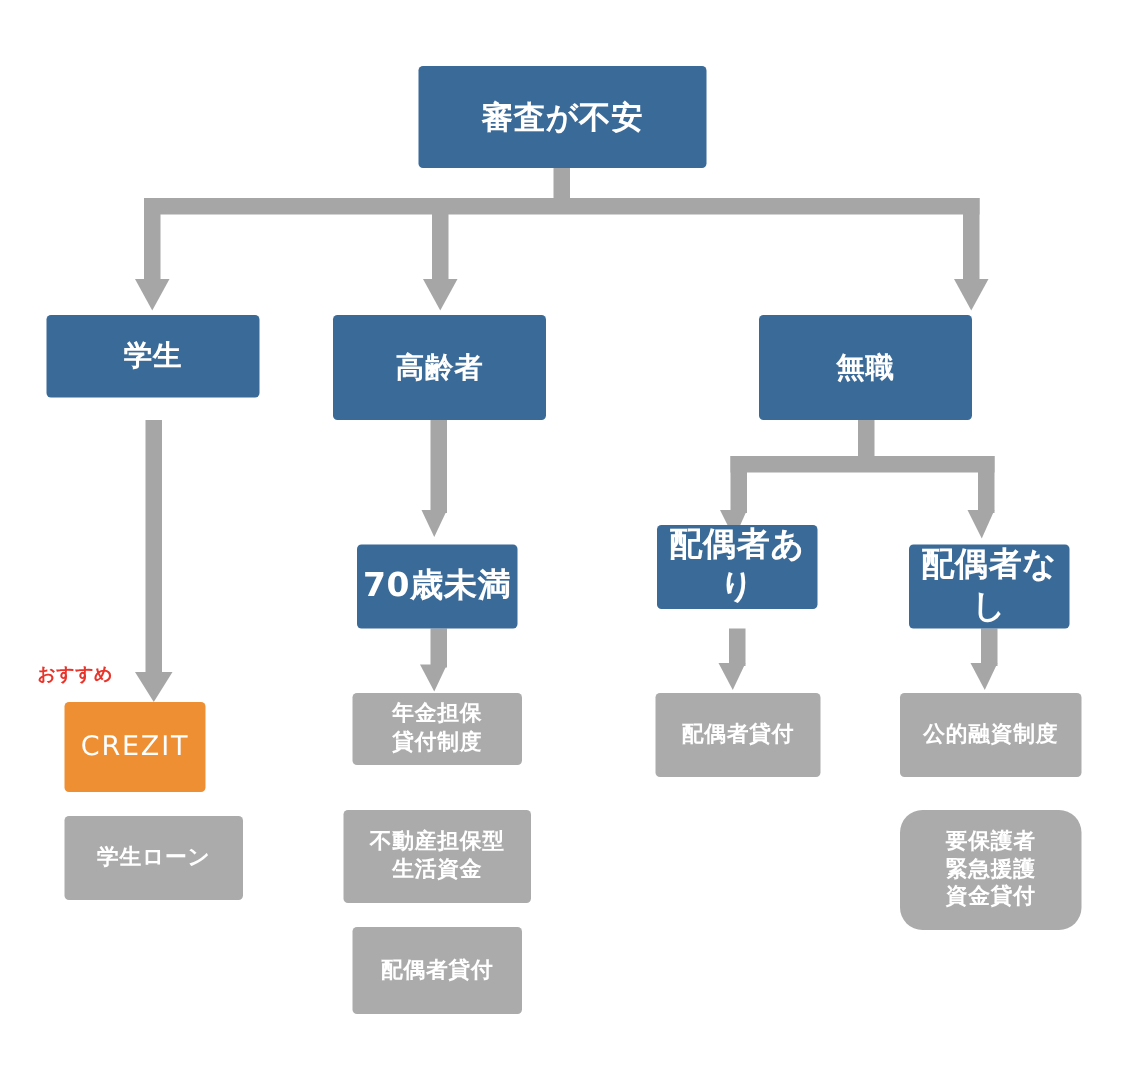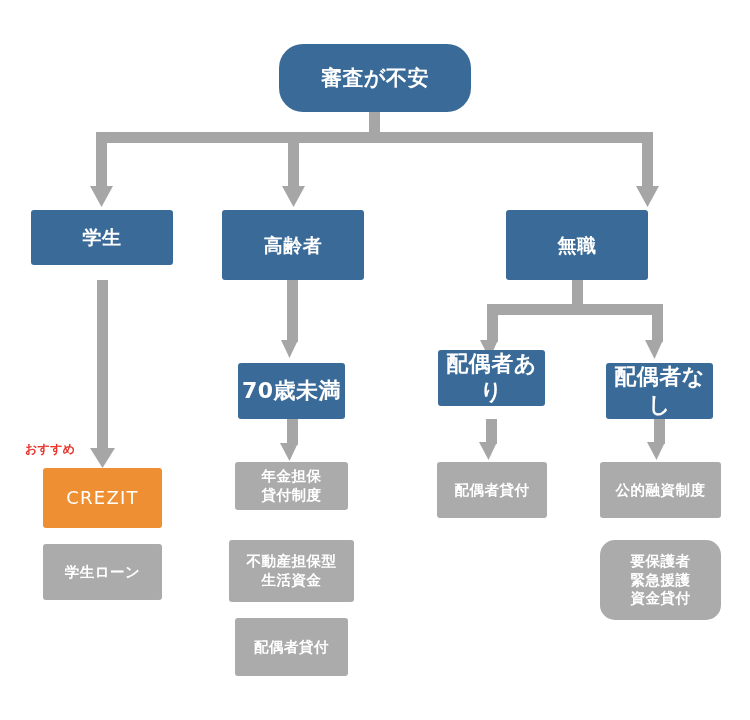--- a/index.html
+++ b/index.html
@@ -47,21 +47,20 @@
     background: #ef8f33;
     font-weight: 400;
     letter-spacing: 1.2px;
   }
   .node.gray {
     background: #ababab;
     font-weight: 700;
   }
   .node-root {
     font-size: 21px;
-    border-radius: 24px;
   }
   .node-l1 {
     font-size: 19px;
   }
   .node-l2 {
     font-size: 22px;
   }
   .node-leaf {
     font-size: 14.5px;
   }
@@ -133,21 +132,21 @@
   <div class="node blue node-l1" style="left:506px; top:210px; width:142px; height:70px;">無職</div>
 
   <div class="node blue node-l2" style="left:238px; top:363px; width:107px; height:56px;">70歳未満</div>
 
   <div class="node blue node-l2" style="left:438px; top:350px; width:107px; height:56px;">配偶者あり</div>
 
   <div class="node blue node-l2" style="left:606px; top:363px; width:107px; height:56px;">配偶者なし</div>
 
   <div class="badge-recommend" style="left:25px; top:441px;">おすすめ</div>
 
-  <div class="node orange node-brand" style="left:43px; top:468px; width:119px; height:60px;">CREZIT</div>
+  <div class="node orange node-brand" style="left:43px; top:468px; width:94px; height:60px;">CREZIT</div>
 
   <div class="node gray node-leaf" style="left:43px; top:544px; width:119px; height:56px;">学生ローン</div>
 
   <div class="node gray node-leaf" style="left:235px; top:462px; width:113px; height:48px;">年金担保
 貸付制度</div>
 
   <div class="node gray node-leaf" style="left:229px; top:540px; width:125px; height:62px;">不動産担保型
 生活資金</div>
 
   <div class="node gray node-leaf" style="left:235px; top:618px; width:113px; height:58px;">配偶者貸付</div>

